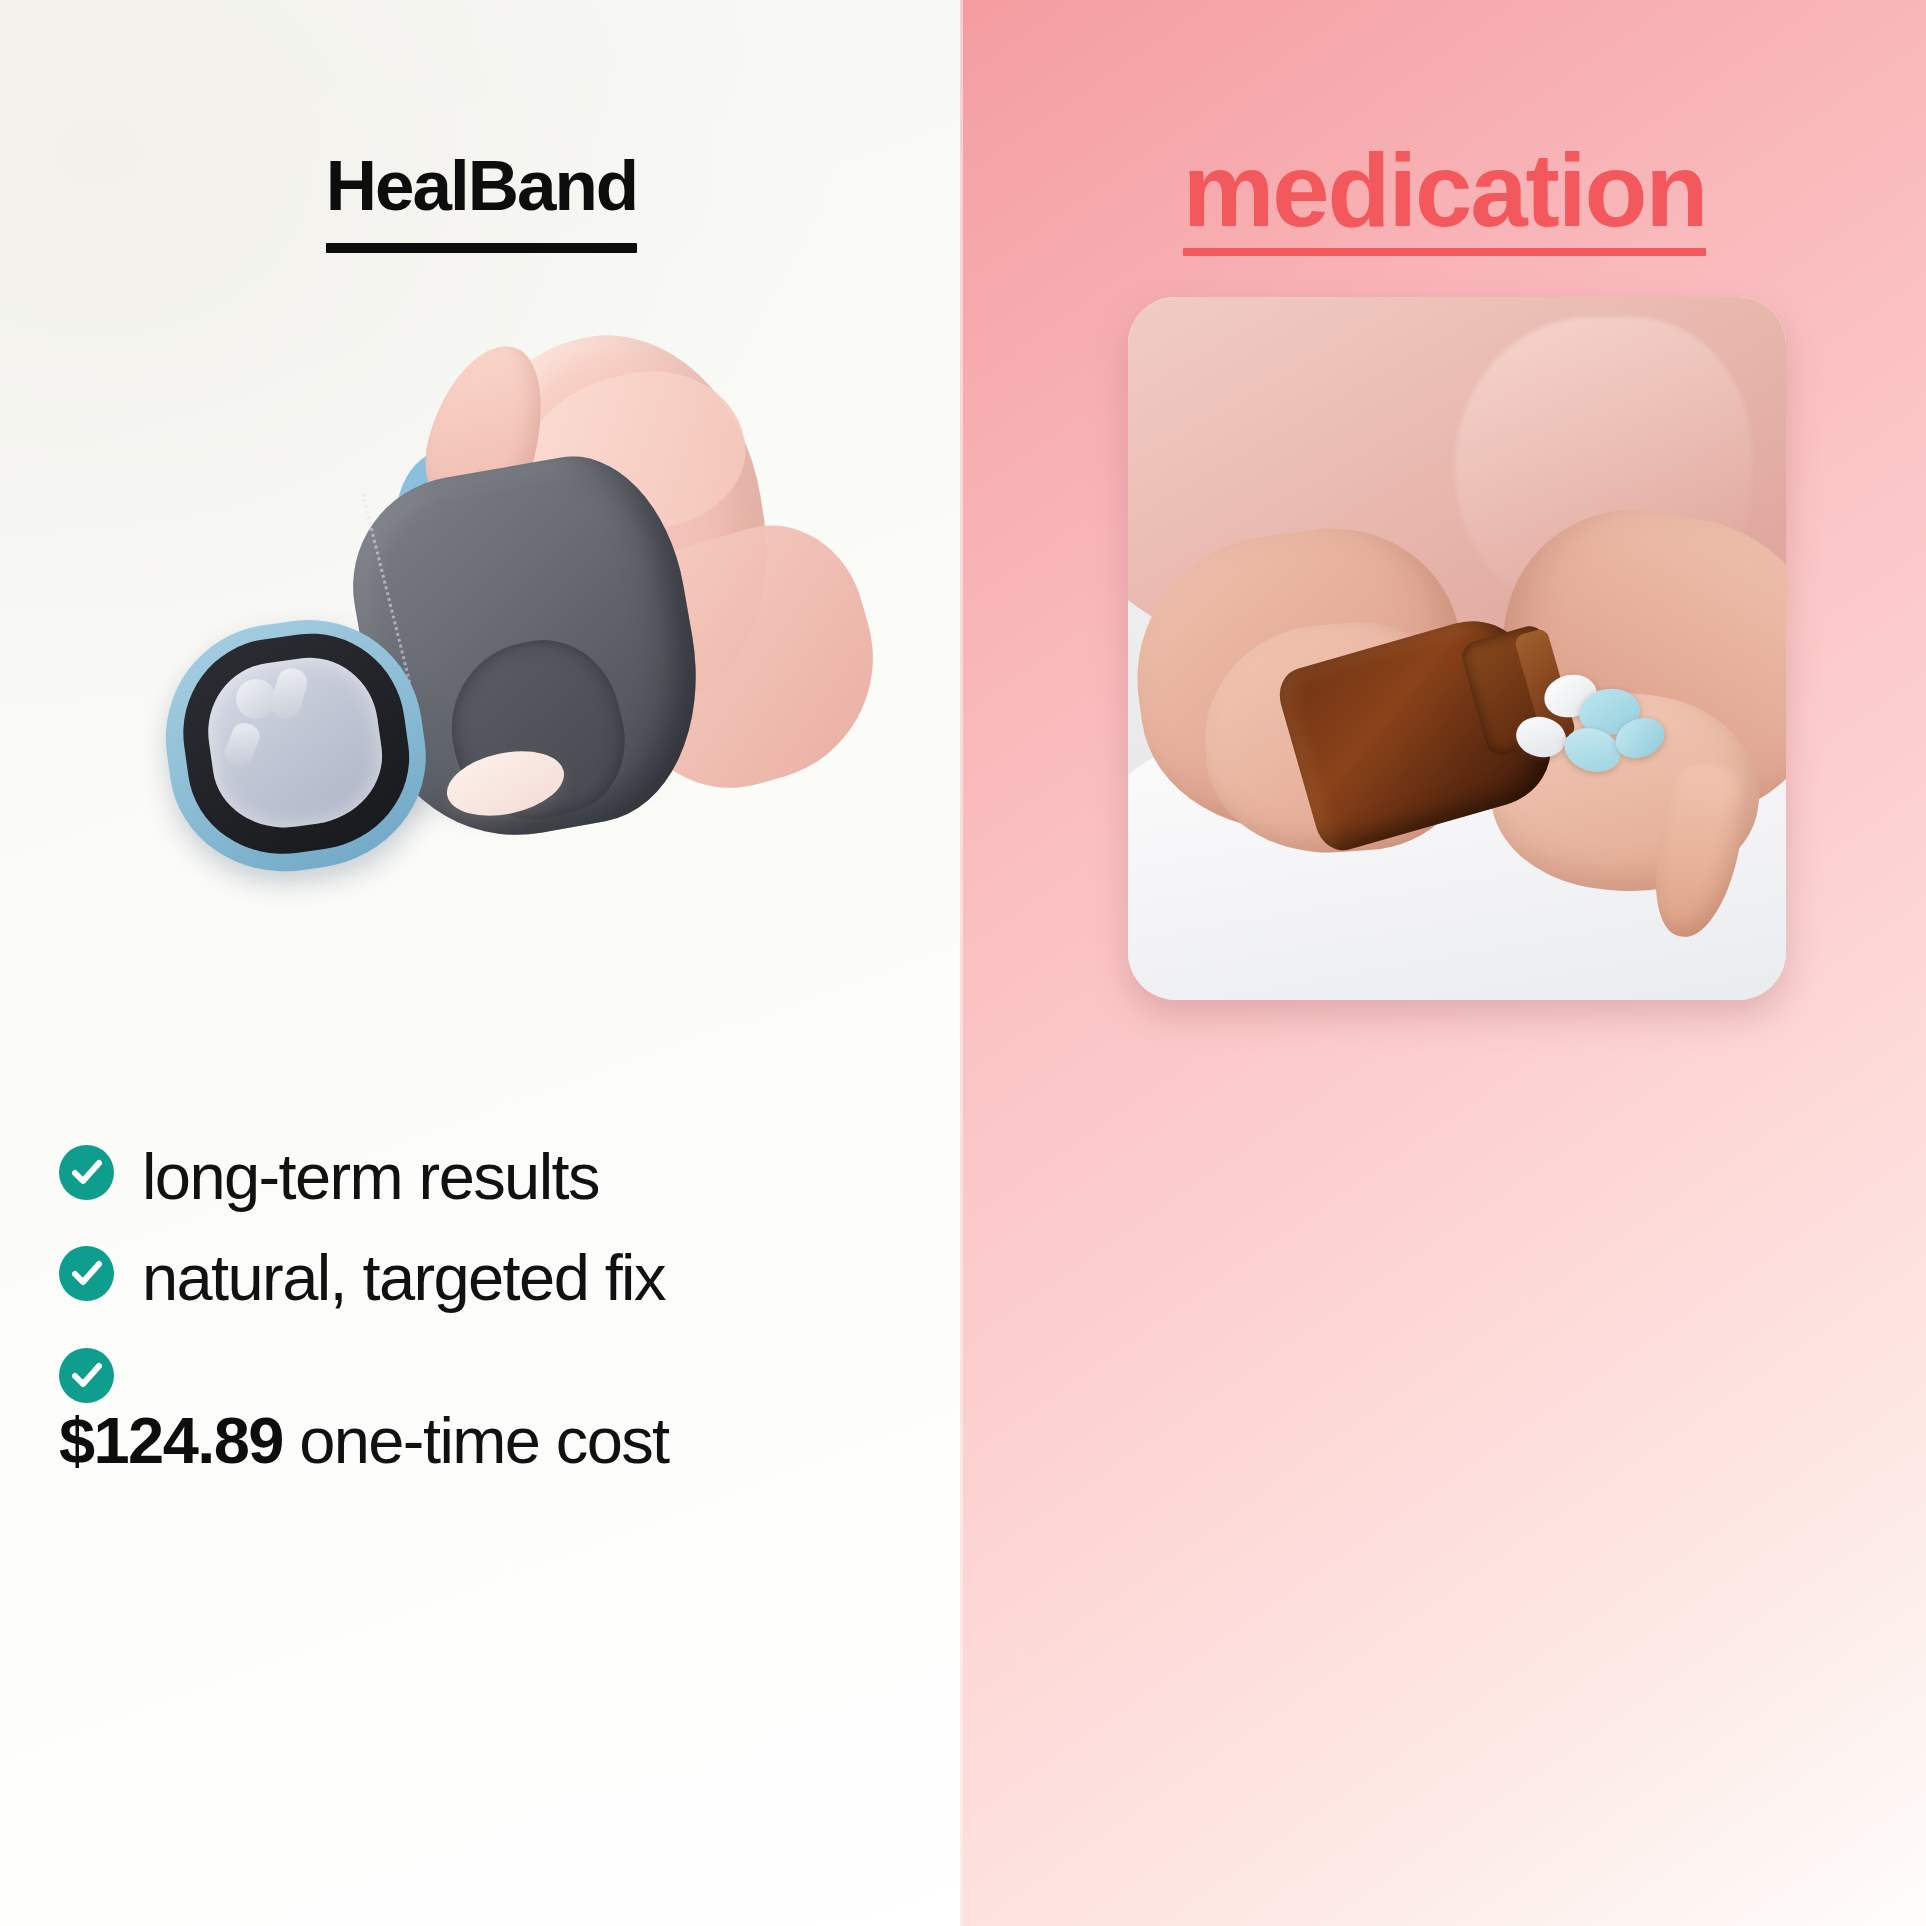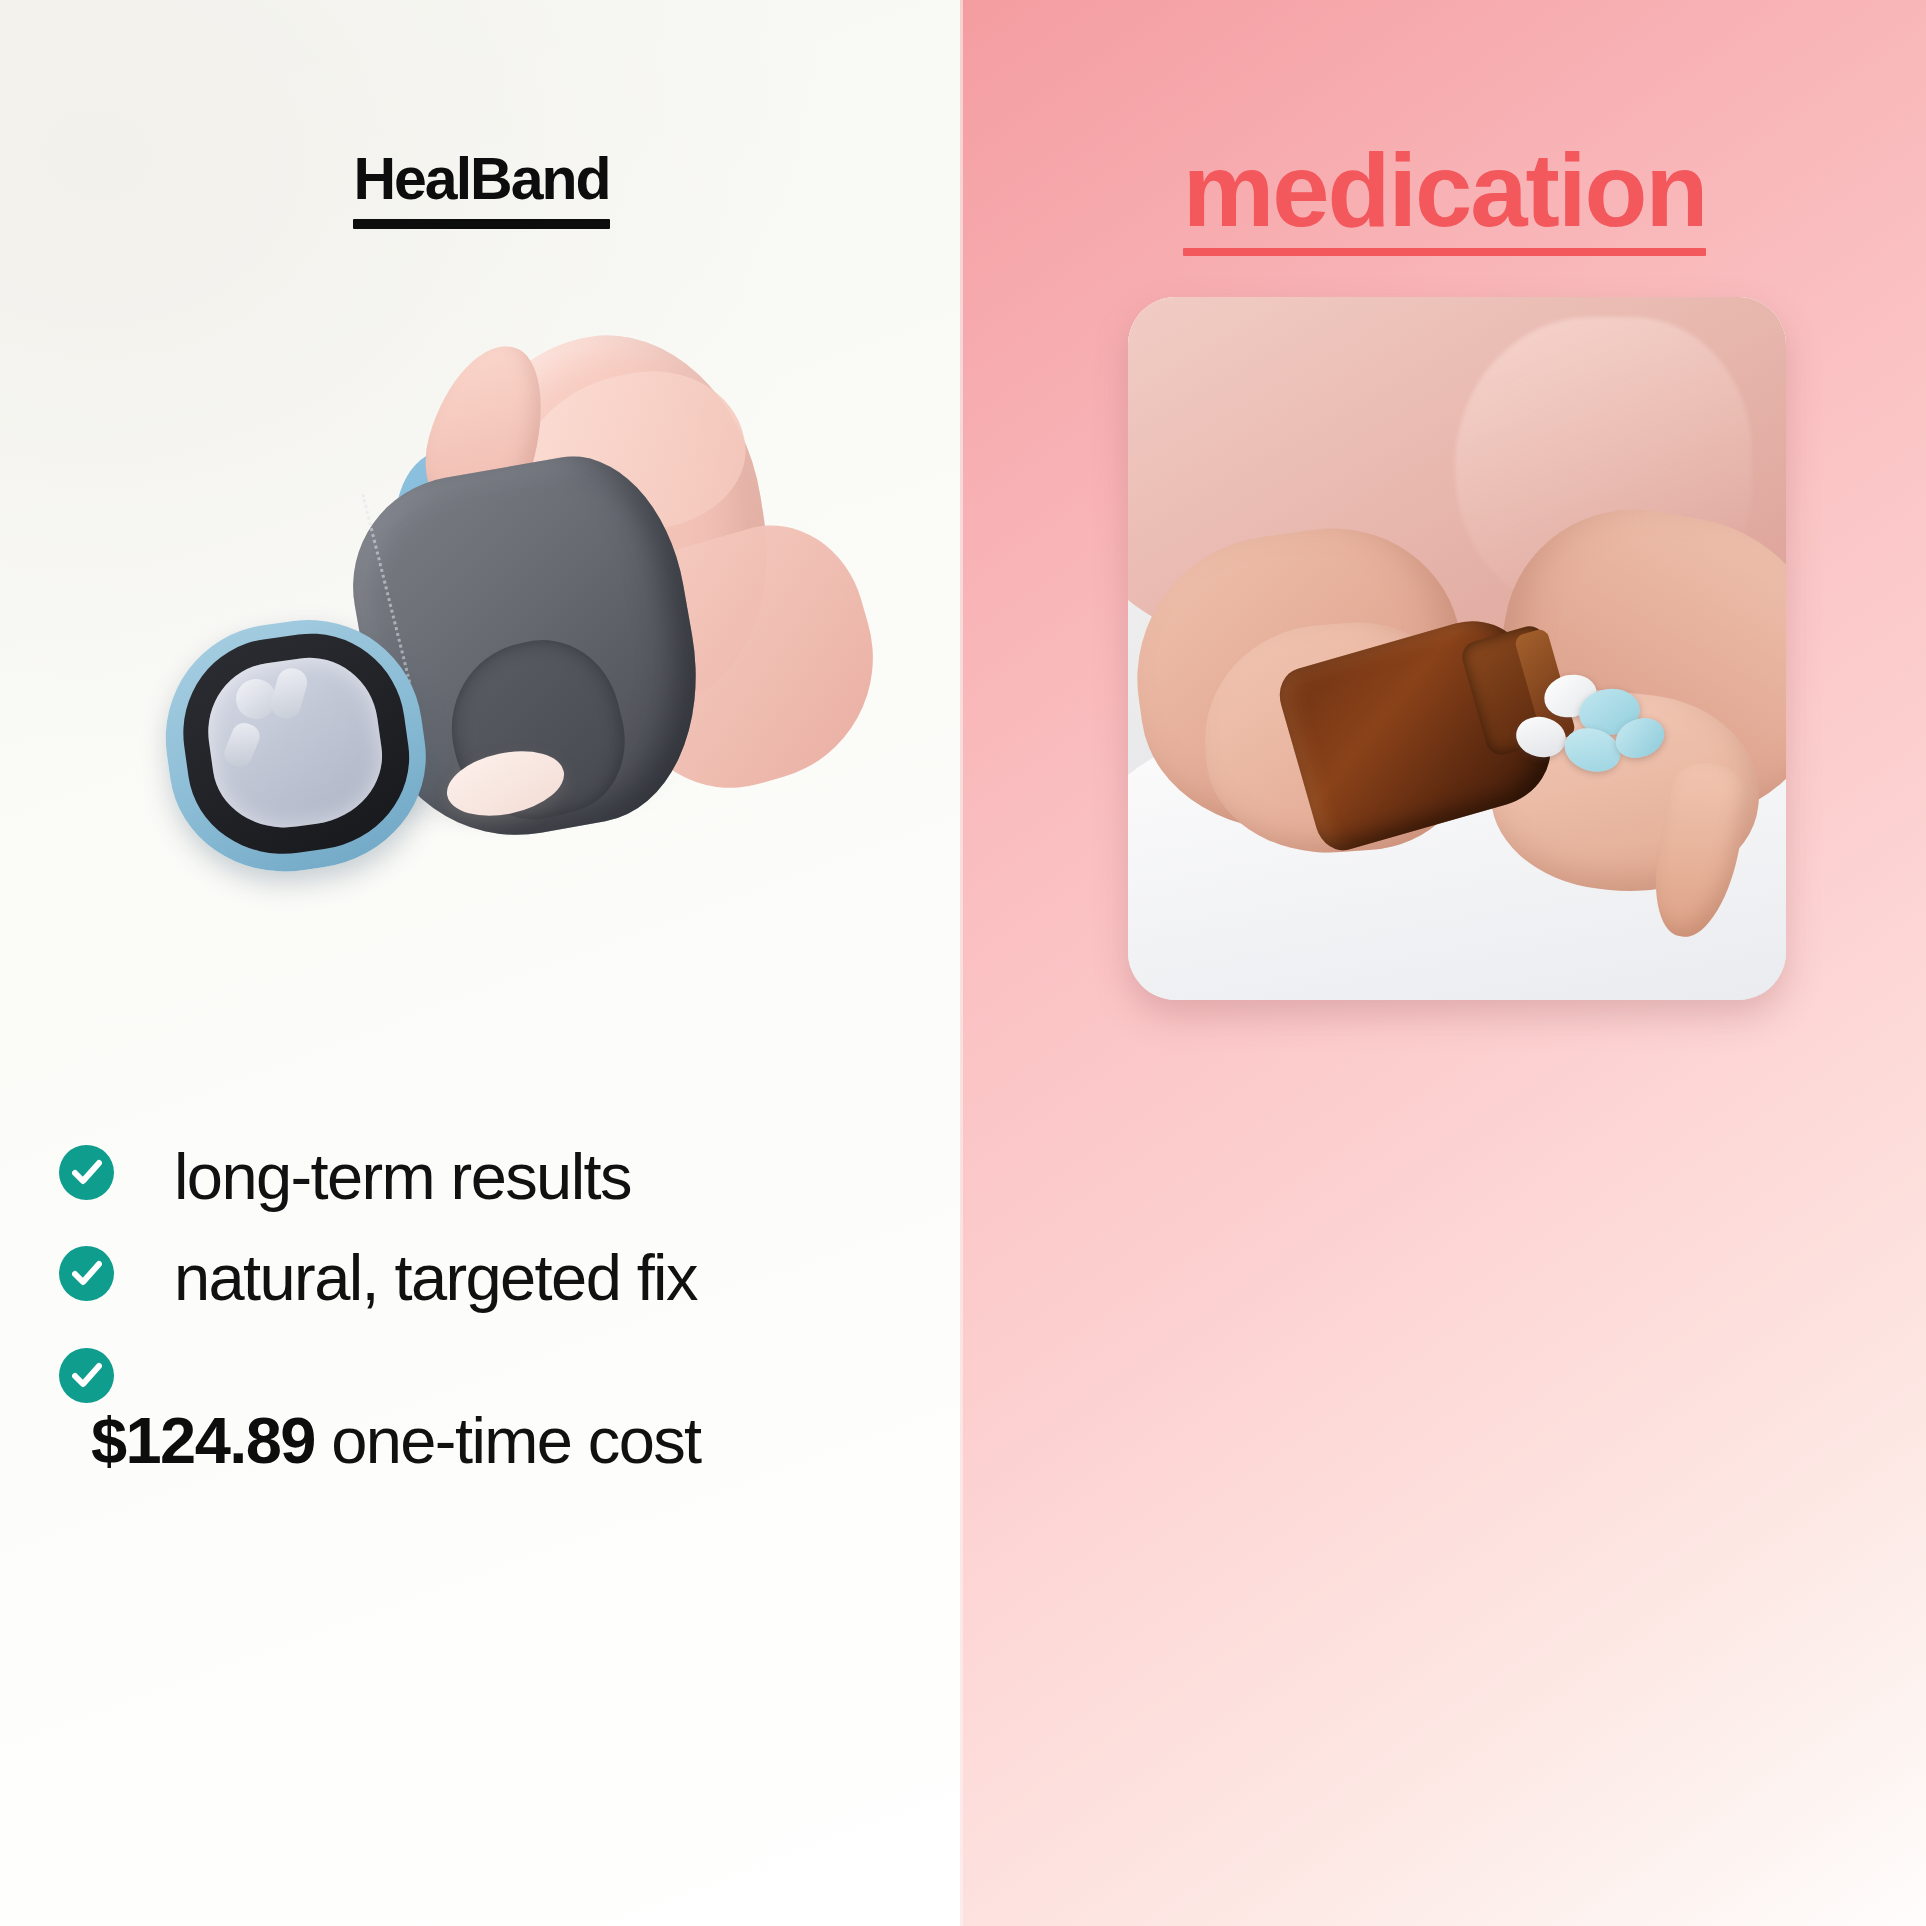--- a/index.html
+++ b/index.html
@@ -56,23 +56,23 @@
   .title-wrap.right{top:139px;}
 
   .title{
     display:inline-block;
     font-weight:700;
     letter-spacing:-2px;
     line-height:1;
     position:relative;
   }
   .title.left{
-    font-size:59px;
+    font-size:71px;
     color:#0d0d0d;
-    padding-bottom:20px;
+    padding-bottom:32px;
   }
   .title.left::after{
     content:"";position:absolute;left:0;right:0;bottom:0;
     height:10px;background:#0d0d0d;border-radius:1px;
   }
   .title.right{
     font-size:103px;
     color:#f2585c;
     padding-bottom:14px;
   }
@@ -318,21 +318,20 @@
     margin-top:6px;
   }
   .check svg{position:absolute;left:13px;top:14px;}
 
   .row-text{
     font-size:65px;
     line-height:1.16;
     letter-spacing:-1.6px;
     color:#111111;
     font-weight:400;
-    margin-left:32px;
   }
 
   .strong-black{font-weight:700;color:#0d0d0d;}
 </style>
 </head>
 <body>
 
 <div class="board">
 
   <div class="panel-left">

